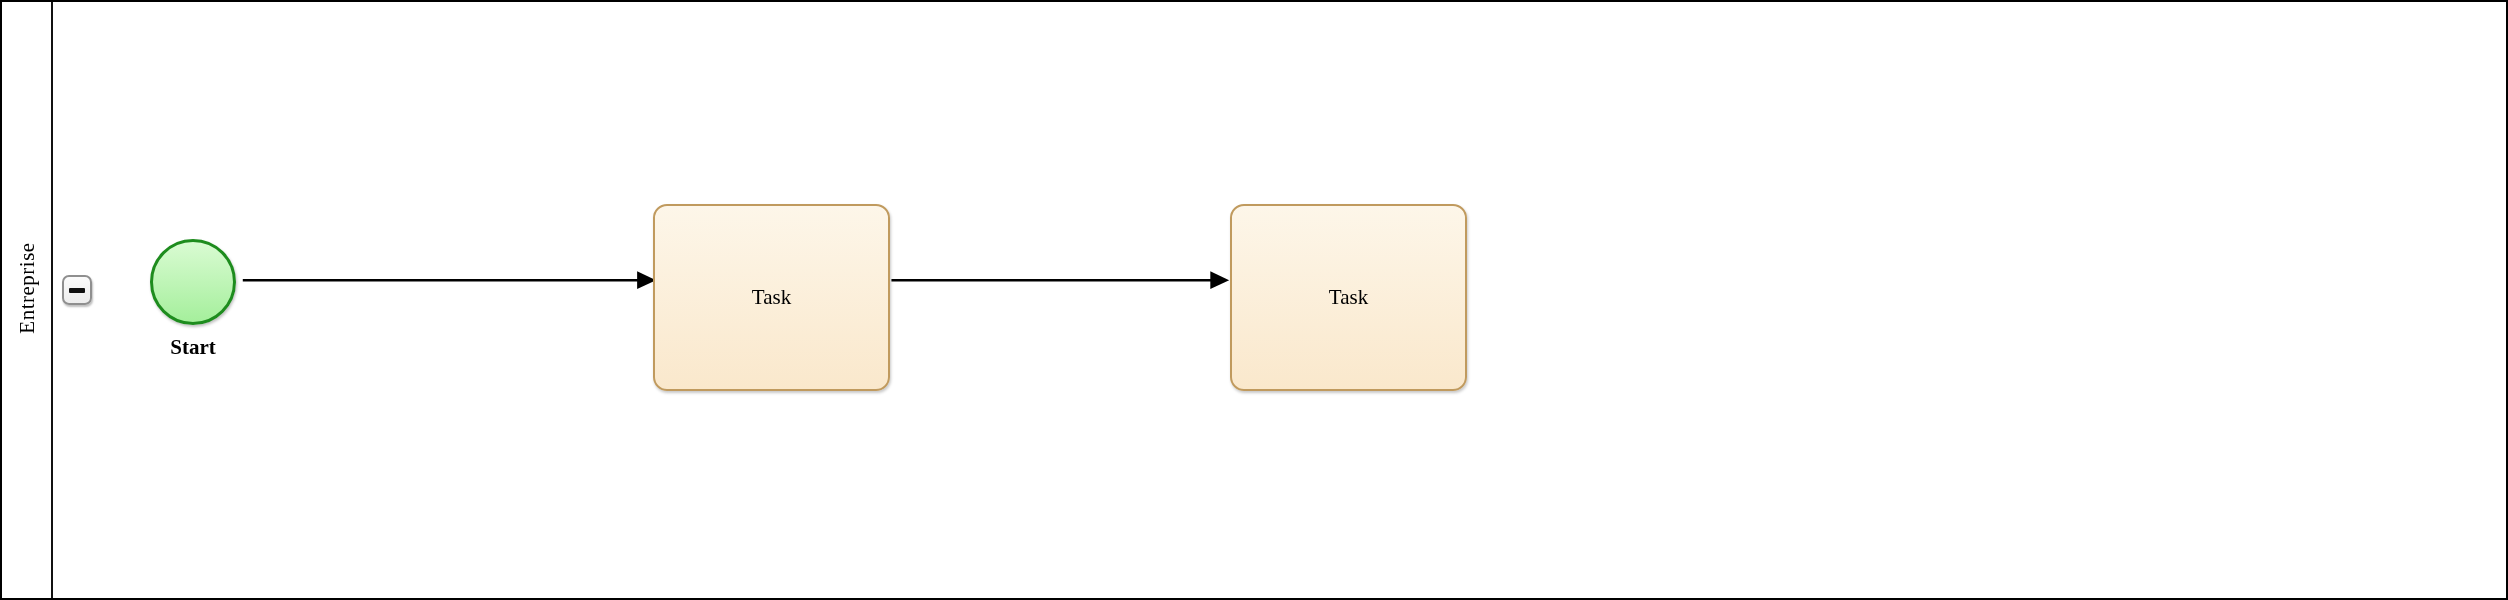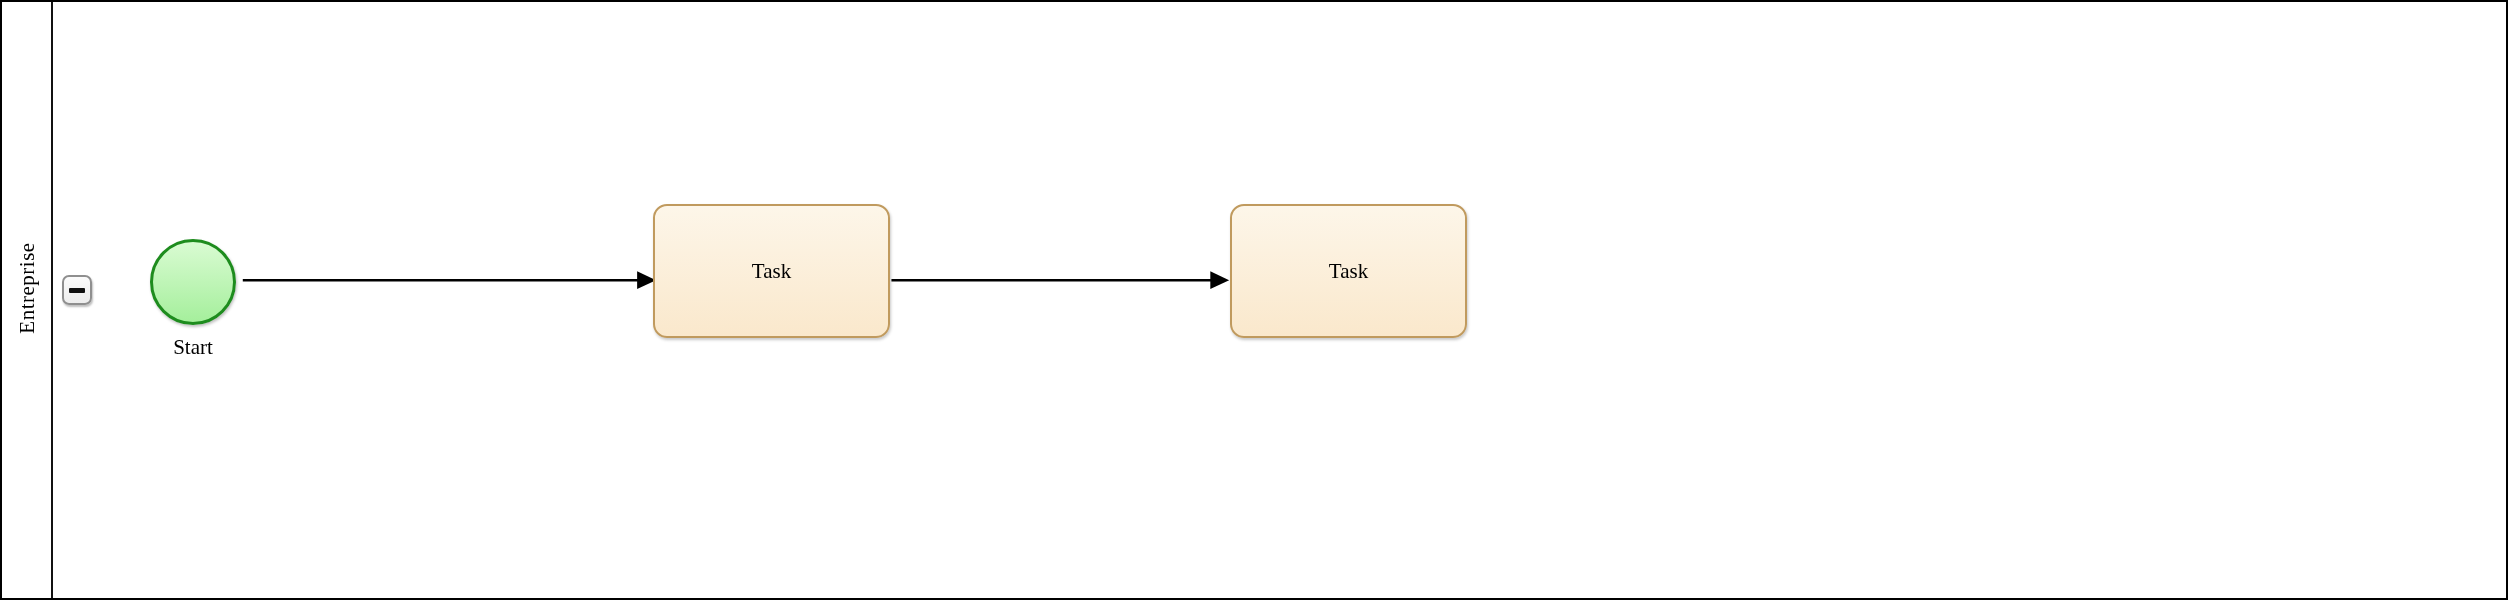--- a/index.html
+++ b/index.html
@@ -82,28 +82,29 @@
     box-shadow: 1px 2px 3px rgba(0,0,0,0.25);
   }
   .start-label {
     position: absolute;
     left: 126px;
     top: 333px;
     width: 130px;
     text-align: center;
     font-size: 21px;
     color: #000;
+    font-weight: bold;
   }
 
   
   .task {
     position: absolute;
     top: 202px;
     width: 237px;
-    height: 134px;
+    height: 187px;
     border: 2px solid #c09a5e;
     border-radius: 14px;
     background: linear-gradient(#fdf6e9, #fae8cc);
     box-shadow: 1px 2px 3px rgba(0,0,0,0.22);
     display: flex;
     align-items: center;
     justify-content: center;
     font-size: 21px;
     color: #000;
   }

